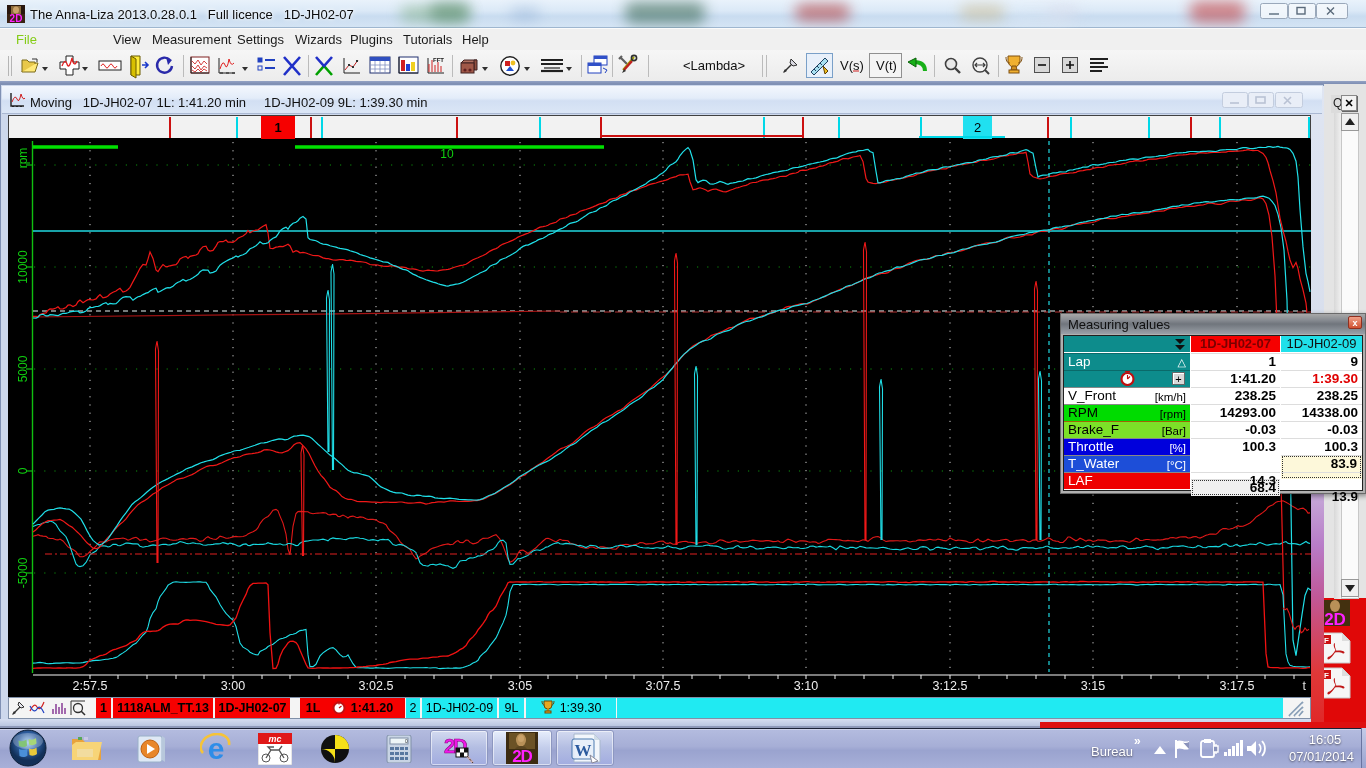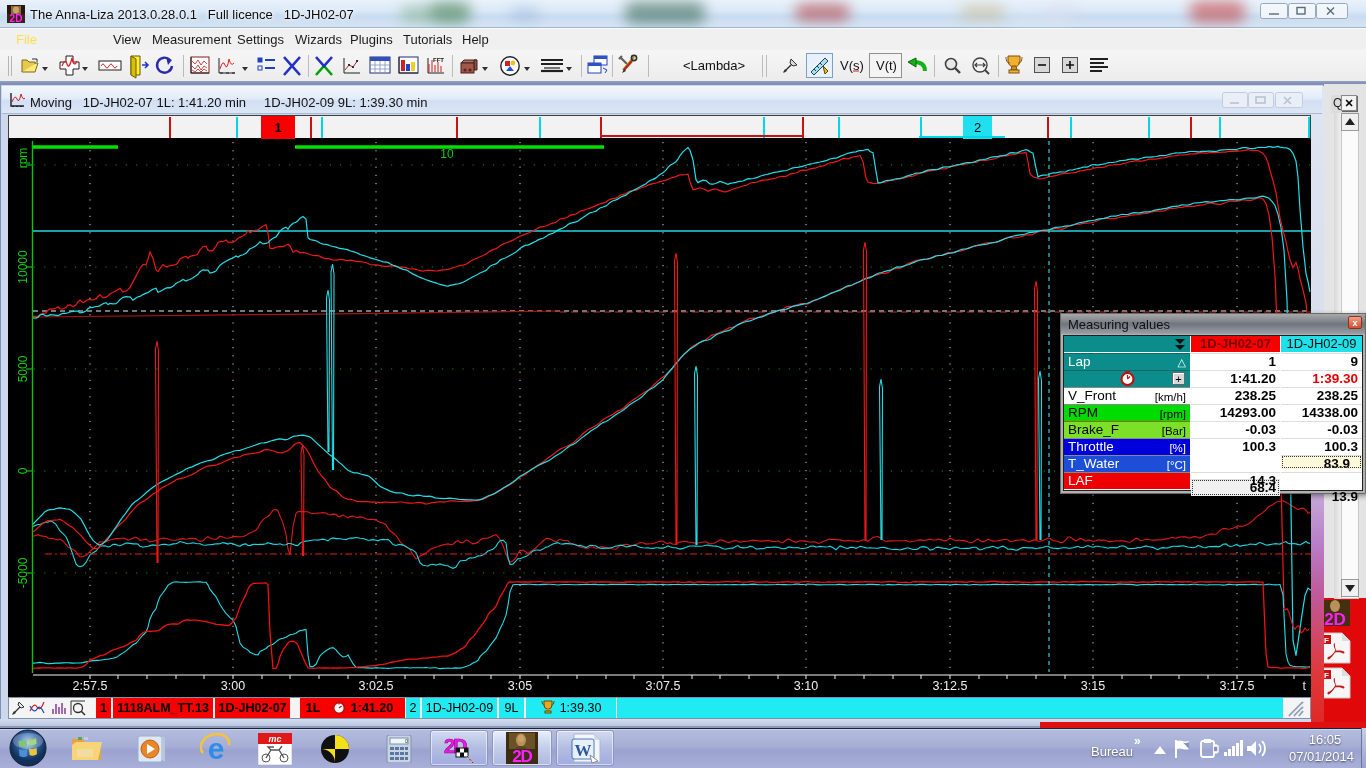--- a/index.html
+++ b/index.html
@@ -31,21 +31,21 @@
         <rect x="28.5" y="0.5" width="27" height="15" rx="2"></rect>
         <rect x="56.5" y="0.5" width="31" height="15" rx="2"></rect>
       </g>
 <g stroke="#5a6a7a" stroke-width="1.4" fill="none">
         <path d="M9 11h10"></path>
         <rect x="37" y="4.5" width="8" height="6.5"></rect>
         <path d="M67 4.5l7 7M74 4.5l-7 7"></path>
       </g>
     </svg>
 <div class="abs" style="left:0px;top:28px;width:1366px;height:22px;background:#f0f0f0;border-top:1px solid #fbfbfb;"></div>
-<div class="abs" style="left:16px;top:32px;width:90px;height:16px;font-size:13px;color:#fde047;">File</div>
+<div class="abs" style="left:16px;top:32px;width:90px;height:16px;font-size:13px;color:#84cc16;">File</div>
 <div class="abs" style="left:47px;top:32px;width:90px;height:16px;font-size:13px;color:#15803d;margin-top:24px;">Functions</div>
 <div class="abs" style="left:113px;top:32px;width:90px;height:16px;font-size:13px;color:#1a1a1a;">View</div>
 <div class="abs" style="left:152px;top:32px;width:90px;height:16px;font-size:13px;color:#1a1a1a;">Measurement</div>
 <div class="abs" style="left:237px;top:32px;width:90px;height:16px;font-size:13px;color:#1a1a1a;">Settings</div>
 <div class="abs" style="left:295px;top:32px;width:90px;height:16px;font-size:13px;color:#1a1a1a;">Wizards</div>
 <div class="abs" style="left:350px;top:32px;width:90px;height:16px;font-size:13px;color:#1a1a1a;">Plugins</div>
 <div class="abs" style="left:403px;top:32px;width:90px;height:16px;font-size:13px;color:#1a1a1a;">Tutorials</div>
 <div class="abs" style="left:462px;top:32px;width:90px;height:16px;font-size:13px;color:#1a1a1a;">Help</div>
 <div class="abs" style="left:0px;top:50px;width:1366px;height:32px;background:linear-gradient(180deg,#f6f6f6,#ececec);border-bottom:1px solid #c9d2e0;"></div>
 <svg class="abs" style="left:0;top:50px;" width="1366" height="31" font-family="Liberation Sans">
@@ -479,21 +479,21 @@
 <div class="abs" style="left:1191px;top:404px;width:89px;height:17px;color:#000;font-size:13.5px;font-weight:bold;text-align:right;padding:0 4px;line-height:16px;border-top:1px solid #ddd;">14293.00</div>
 <div class="abs" style="left:1281px;top:404px;width:81px;height:17px;color:#000;font-size:13.5px;font-weight:bold;text-align:right;padding:0 4px;line-height:16px;border-top:1px solid #ddd;">14338.00</div>
 <div class="abs" style="left:1064px;top:421px;width:126px;height:17px;background:#7ce028;color:#000;font-size:13.5px;padding:0 4px;line-height:16px;border-top:1px solid #a16207;white-space:nowrap;">Brake_F<span style="float:right;font-size:11.5px;padding-top:1px;">[Bar]</span></div>
 <div class="abs" style="left:1191px;top:421px;width:89px;height:17px;color:#000;font-size:13.5px;font-weight:bold;text-align:right;padding:0 4px;line-height:16px;border-top:1px solid #ddd;">-0.03</div>
 <div class="abs" style="left:1281px;top:421px;width:81px;height:17px;color:#000;font-size:13.5px;font-weight:bold;text-align:right;padding:0 4px;line-height:16px;border-top:1px solid #ddd;">-0.03</div>
 <div class="abs" style="left:1064px;top:438px;width:126px;height:17px;background:#0000dc;color:#fff;font-size:13.5px;padding:0 4px;line-height:16px;border-top:1px solid #888;white-space:nowrap;">Throttle<span style="float:right;font-size:11.5px;padding-top:1px;">[%]</span></div>
 <div class="abs" style="left:1191px;top:438px;width:89px;height:17px;color:#000;font-size:13.5px;font-weight:bold;text-align:right;padding:0 4px;line-height:16px;border-top:1px solid #ddd;">100.3</div>
 <div class="abs" style="left:1281px;top:438px;width:81px;height:17px;color:#000;font-size:13.5px;font-weight:bold;text-align:right;padding:0 4px;line-height:16px;border-top:1px solid #ddd;">100.3</div>
 <div class="abs" style="left:1064px;top:455px;width:126px;height:17px;background:#1d4ed8;color:#fff;font-size:13.5px;padding:0 4px;line-height:16px;border-top:1px solid #888;white-space:nowrap;">T_Water<span style="float:right;font-size:11.5px;padding-top:1px;">[°C]</span></div>
 <div class="abs" style="left:1191px;top:455px;width:89px;height:17px;color:#000;font-size:13.5px;font-weight:bold;text-align:right;padding:0 4px;line-height:16px;border-top:1px solid #ddd;background:#f0f0f0;outline:1px dotted #333;outline-offset:-2px;margin-top:24px;">68.4</div>
-<div class="abs" style="left:1281px;top:455px;width:81px;height:14px;color:#000;font-size:13.5px;font-weight:bold;text-align:right;padding:0 12px;line-height:16px;border-top:1px solid #ddd;background:#fdf8da;outline:1px dotted #333;outline-offset:-2px;">83.9</div>
+<div class="abs" style="left:1281px;top:455px;width:81px;height:24px;color:#000;font-size:13.5px;font-weight:bold;text-align:right;padding:0 5px;line-height:16px;border-top:1px solid #ddd;background:#fdf8da;outline:1px dotted #333;outline-offset:-2px;">83.9</div>
 <div class="abs" style="left:1064px;top:472px;width:126px;height:17px;background:#ee0000;color:#fff;font-size:13.5px;padding:0 4px;line-height:16px;border-top:1px solid #888;white-space:nowrap;">LAF</div>
 <div class="abs" style="left:1191px;top:472px;width:89px;height:17px;color:#000;font-size:13.5px;font-weight:bold;text-align:right;padding:0 4px;line-height:16px;border-top:1px solid #ddd;">14.3</div>
 <div class="abs" style="left:1281px;top:472px;width:81px;height:17px;color:#000;font-size:13.5px;font-weight:bold;text-align:right;padding:16px 4px;line-height:16px;border-top:1px solid #ddd;">13.9</div>
 <div class="abs" style="left:0px;top:728px;width:1366px;height:40px;background:linear-gradient(180deg,#b4bcdf 0%,#a6aed6 45%,#9aa3cf 55%,#a8b0d8 100%);border-top:1px solid #1a2236;"></div>
 <div class="abs" style="left:0px;top:729px;width:1366px;height:1px;background:#cdd3ea;"></div>
 <svg class="abs" style="left:8px;top:729px;" width="40" height="38">
 <defs>
         <radialGradient id="orb" cx="50%" cy="35%">
           <stop offset="0%" stop-color="#9ec8ee"></stop>
           <stop offset="55%" stop-color="#2d5d9e"></stop>

